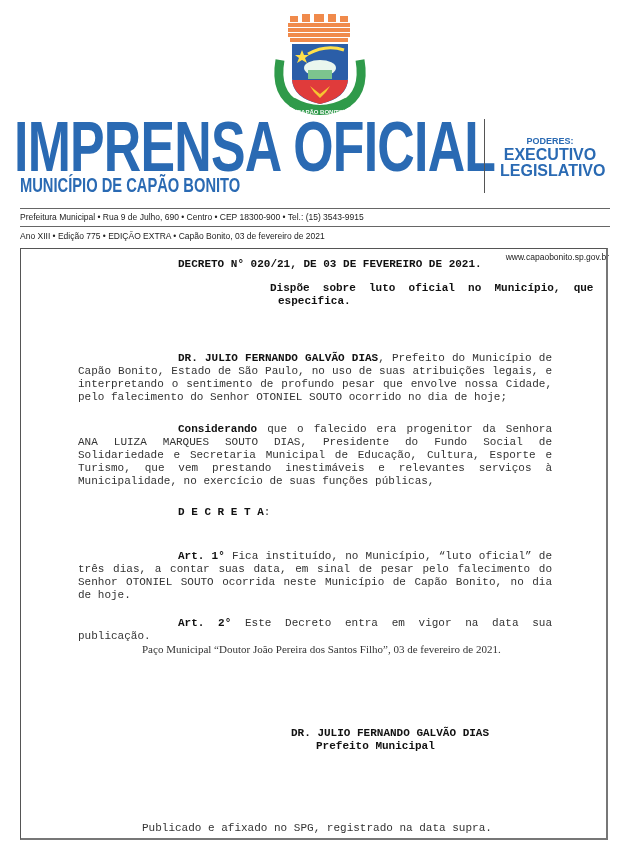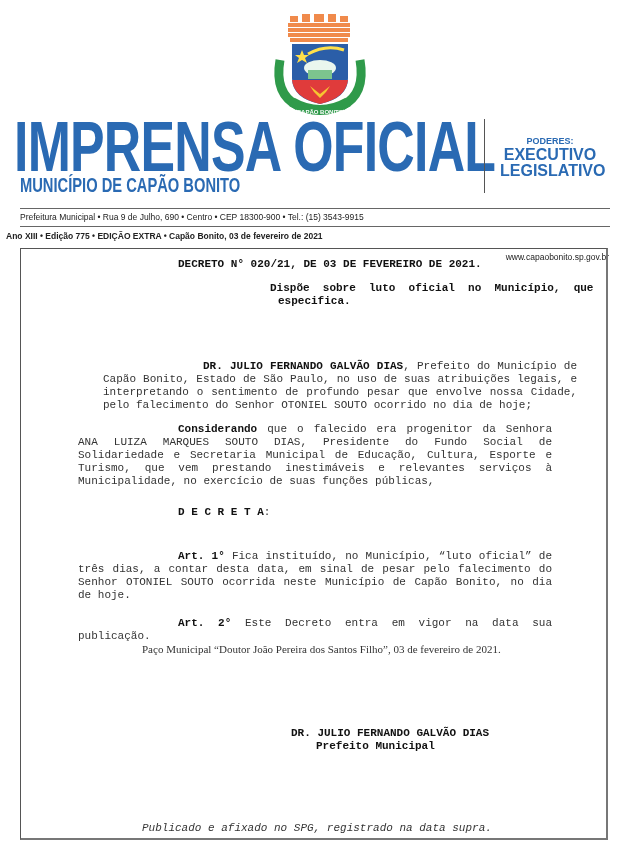--- a/index.html
+++ b/index.html
@@ -91,58 +91,58 @@
 <div class="abs vdivider"></div>
 <div class="abs poderes">
   <div class="lbl">PODERES:</div>
   <div class="val">EXECUTIVO</div>
   <div class="val">LEGISLATIVO</div>
 </div>
 
 <div class="abs hline" style="top:208px;"></div>
 <div class="abs infoline" style="left:20px; top:212px;">Prefeitura Municipal • Rua 9 de Julho, 690 • Centro • CEP 18300-900 • Tel.: (15) 3543-9915</div>
 <div class="abs hline" style="top:226px;"></div>
-<div class="abs infoline" style="left:6px; top:231px;font-weight:bold;">Ano XIII • Edição 775 • EDIÇÃO EXTRA • Capão Bonito, 03 de fevereiro de 2021</div>
+<div class="abs infoline" style="left:20px; top:231px;">Ano XIII • Edição 775 • EDIÇÃO EXTRA • Capão Bonito, 03 de fevereiro de 2021</div>
 <div class="abs infoline" style="right:22px; top:231px;margin-top:21px;">www.capaobonito.sp.gov.br</div>
 
 <div class="abs doc-box"></div>
 
 <div class="abs mono line" style="left:142px; top:258px;">
   <b>DECRETO N° 020/21, DE 03 DE FEVEREIRO DE 2021.</b>
 </div>
 
 <div class="abs mono line" style="left:234px; top:282px;">
   <b style="white-space:pre;margin-top:37px;">Dispõe  sobre  luto  oficial  no  Município,  que</b>
 </div>
 <div class="abs mono line" style="left:242px; top:295px;">
   <b>especifica.</b>
 </div>
 
-<div class="abs mono para indent" style="top:360px;margin-left:25px;">
+<div class="abs mono para indent" style="top:352px;">
   <b>DR. JULIO FERNANDO GALVÃO DIAS</b><span>, Prefeito do Município de Capão Bonito, Estado de São Paulo, no uso de suas atribuições legais, e interpretando o sentimento de profundo pesar que envolve nossa Cidade, pelo falecimento do Senhor OTONIEL SOUTO ocorrido no dia de hoje;</span>
 </div>
 
 <div class="abs mono para indent" style="top:423px;">
   <b>Considerando</b><span> que o falecido era progenitor da Senhora ANA LUIZA MARQUES SOUTO DIAS, Presidente do Fundo Social de Solidariedade e Secretaria Municipal de Educação, Cultura, Esporte e Turismo, que vem prestando inestimáveis e relevantes serviços à Municipalidade, no exercício de suas funções públicas,</span>
 </div>
 
 <div class="abs mono line" style="left:142px; top:506px;">
   <b>D E C R E T A</b><span>:</span>
 </div>
 
 <div class="abs mono para indent" style="top:550px;">
-  <b>Art. 1°</b><span> Fica instituído, no Município, “luto oficial” de três dias, a contar desta data, em sinal de pesar pelo falecimento do Senhor OTONIEL SOUTO ocorrida neste Município de Capão Bonito, no dia de hoje.</span>
+  <b>Art. 1°</b><span> Fica instituído, no Município, “luto oficial” de três dias, a contar suas data, em sinal de pesar pelo falecimento do Senhor OTONIEL SOUTO ocorrida neste Município de Capão Bonito, no dia de hoje.</span>
 </div>
 
 <div class="abs mono para indent" style="top:617px;">
   <b>Art. 2°</b><span> Este Decreto entra em vigor na data sua publicação.</span>
 </div>
 
 <div class="abs mono para indent" style="top:643px;font-family:Liberation Serif, serif;">Paço Municipal “Doutor João Pereira dos Santos Filho”, 03 de fevereiro de 2021.</div>
 
 <div class="abs mono line" style="left:255px; top:727px;">
   <b>DR. JULIO FERNANDO GALVÃO DIAS</b>
 </div>
 <div class="abs mono line" style="left:262px; top:740px;margin-left:18px;">
   <b>Prefeito Municipal</b>
 </div>
 
-<div class="abs mono line" style="left:142px; top:822px;font-style:italic;">Publicado e afixado no SPG, registrado na data supra.</div>
+<div class="abs mono line" style="left:142px; top:822px;">Publicado e afixado no SPG, registrado na data supra.</div>
 
 </body></html>

